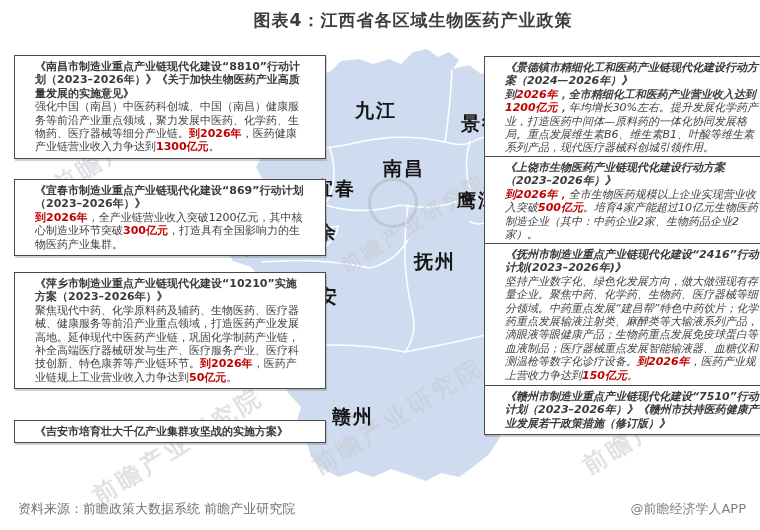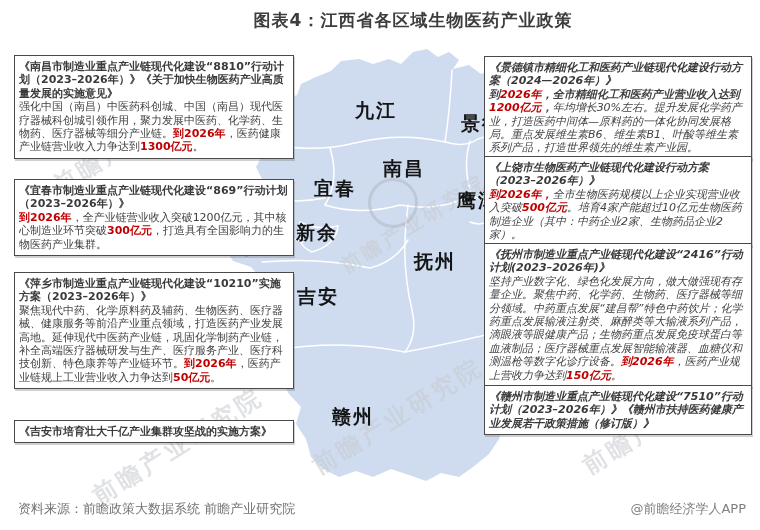--- a/index.html
+++ b/index.html
@@ -40,21 +40,21 @@
   .wm-5{left:80px;top:430px}
   .wm-6{left:330px;top:210px;font-size:20px}
   .wm-ring{
     position:absolute;left:368px;top:178px;width:44px;height:44px;border-radius:50%;
     border:3px solid rgba(175,180,190,.5);z-index:2;
   }
   
   .policy-box{
     position:absolute;background:#fff;border:1px solid #4a4a4a;
     box-shadow:1px 2px 0 rgba(120,120,120,.35);
-    padding:4px 4px;font-size:11px;line-height:1.22;z-index:5;color:#3f3f3f;
+    padding:4px 20px;font-size:11px;line-height:1.22;z-index:5;color:#3f3f3f;
   }
   .policy-box.left{left:14px;width:270px;}
   .policy-box.right{left:484px;width:258px;font-style:italic;}
   .pb-0{top:55px}.pb-1{top:179px}.pb-2{top:272px}.pb-3{top:420px}
   .pb-4{top:56px}.pb-5{top:156px}.pb-6{top:243px}.pb-7{top:385px}
   .bt{font-weight:bold;color:#3a3a3a;}
   .seg-n{color:#3f3f3f;}
   .seg-b{color:#3f3f3f;font-weight:bold;}
   .seg-r{color:#c00000;font-weight:bold;}
   
@@ -110,36 +110,36 @@
       <span class="city-label ml-fuzhou">抚州</span>
       <span class="city-label ml-jian">吉安</span>
       <span class="city-label ml-ganzhou">赣州</span>
       <span class="city-label ml-jingdezhen">景德镇</span>
       <span class="city-label ml-yingtan">鹰潭</span>
     </div>
 
   <div id="boxes">
       <div class="policy-box left pb-0">
         <div class="bt">《南昌市制造业重点产业链现代化建设“8810”行动计划（2023–2026年）》《关于加快生物医药产业高质量发展的实施意见》</div>
-        <div class="bb"><span class="seg-n">强化中国（南昌）中医药科创城、中国（南昌）现代医疗器械科创城引领作用，聚力发展中医药、化学药、生物药、医疗器械等细分产业链。</span><span class="seg-r">到2026年</span><span class="seg-n">，医药健康产业链营业收入力争达到</span><span class="seg-r">1300亿元</span><span class="seg-n">。</span></div>
+        <div class="bb"><span class="seg-n">强化中国（南昌）中医药科创城、中国（南昌）健康服务等前沿产业重点领域，聚力发展中医药、化学药、生物药、医疗器械等细分产业链。</span><span class="seg-r">到2026年</span><span class="seg-n">，医药健康产业链营业收入力争达到</span><span class="seg-r">1300亿元</span><span class="seg-n">。</span></div>
       </div>
       <div class="policy-box left pb-1">
         <div class="bt">《宜春市制造业重点产业链现代化建设“869”行动计划（2023–2026年）》</div>
         <div class="bb"><span class="seg-r">到2026年</span><span class="seg-n">，全产业链营业收入突破1200亿元，其中核心制造业环节突破</span><span class="seg-r">300亿元</span><span class="seg-n">，打造具有全国影响力的生物医药产业集群。</span></div>
       </div>
       <div class="policy-box left pb-2">
         <div class="bt">《萍乡市制造业重点产业链现代化建设“10210”实施方案（2023–2026年）》</div>
         <div class="bb"><span class="seg-n">聚焦现代中药、化学原料药及辅药、生物医药、医疗器械、健康服务等前沿产业重点领域，打造医药产业发展高地。延伸现代中医药产业链，巩固化学制药产业链，补全高端医疗器械研发与生产、医疗服务产业、医疗科技创新、特色康养等产业链环节。</span><span class="seg-r">到2026年</span><span class="seg-n">，医药产业链规上工业营业收入力争达到</span><span class="seg-r">50亿元</span><span class="seg-n">。</span></div>
       </div>
       <div class="policy-box left pb-3">
         <div class="bt">《吉安市培育壮大千亿产业集群攻坚战的实施方案》</div>
       </div>
       <div class="policy-box right pb-4">
         <div class="bt">《景德镇市精细化工和医药产业链现代化建设行动方案（2024—2026年）》</div>
-        <div class="bb"><span class="seg-b">到</span><span class="seg-r">2026年</span><span class="seg-b">，全市精细化工和医药产业营业收入达到</span><span class="seg-r">1200亿元</span><span class="seg-b">，</span><span class="seg-n">年均增长30%左右。提升发展化学药产业，打造医药中间体—原料药的一体化协同发展格局。重点发展维生素B6、维生素B1、叶酸等维生素系列产品，打造世界领先的维生素产业园。</span></div>
+        <div class="bb"><span class="seg-b">到</span><span class="seg-r">2026年</span><span class="seg-b">，全市精细化工和医药产业营业收入达到</span><span class="seg-r">1200亿元</span><span class="seg-b">，</span><span class="seg-n">年均增长30%左右。提升发展化学药产业，打造医药中间体—原料药的一体化协同发展格局。重点发展维生素B6、维生素B1、叶酸等维生素系列产品，现代医疗器械科创城引领作用。</span></div>
       </div>
       <div class="policy-box right pb-5">
         <div class="bt">《上饶市生物医药产业链现代化建设行动方案（2023–2026年）》</div>
         <div class="bb"><span class="seg-r">到2026年，</span><span class="seg-n">全市生物医药规模以上企业实现营业收入突破</span><span class="seg-r">500亿元</span><span class="seg-n">。培育4家产能超过10亿元生物医药制造企业（其中：中药企业2家、生物药品企业2家）。</span></div>
       </div>
       <div class="policy-box right pb-6">
         <div class="bt">《抚州市制造业重点产业链现代化建设“2416”行动计划(2023–2026年)》</div>
         <div class="bb"><span class="seg-n">坚持产业数字化、绿色化发展方向，做大做强现有存量企业。聚焦中药、化学药、生物药、医疗器械等细分领域。中药重点发展“建昌帮”特色中药饮片；化学药重点发展输液注射类、麻醉类等大输液系列产品，滴眼液等眼健康产品；生物药重点发展免疫球蛋白等血液制品；医疗器械重点发展智能输液器、血糖仪和测温枪等数字化诊疗设备。</span><span class="seg-r">到2026年</span><span class="seg-n">，医药产业规上营收力争达到</span><span class="seg-r">150亿元</span><span class="seg-n">。</span></div>
       </div>
       <div class="policy-box right pb-7">

